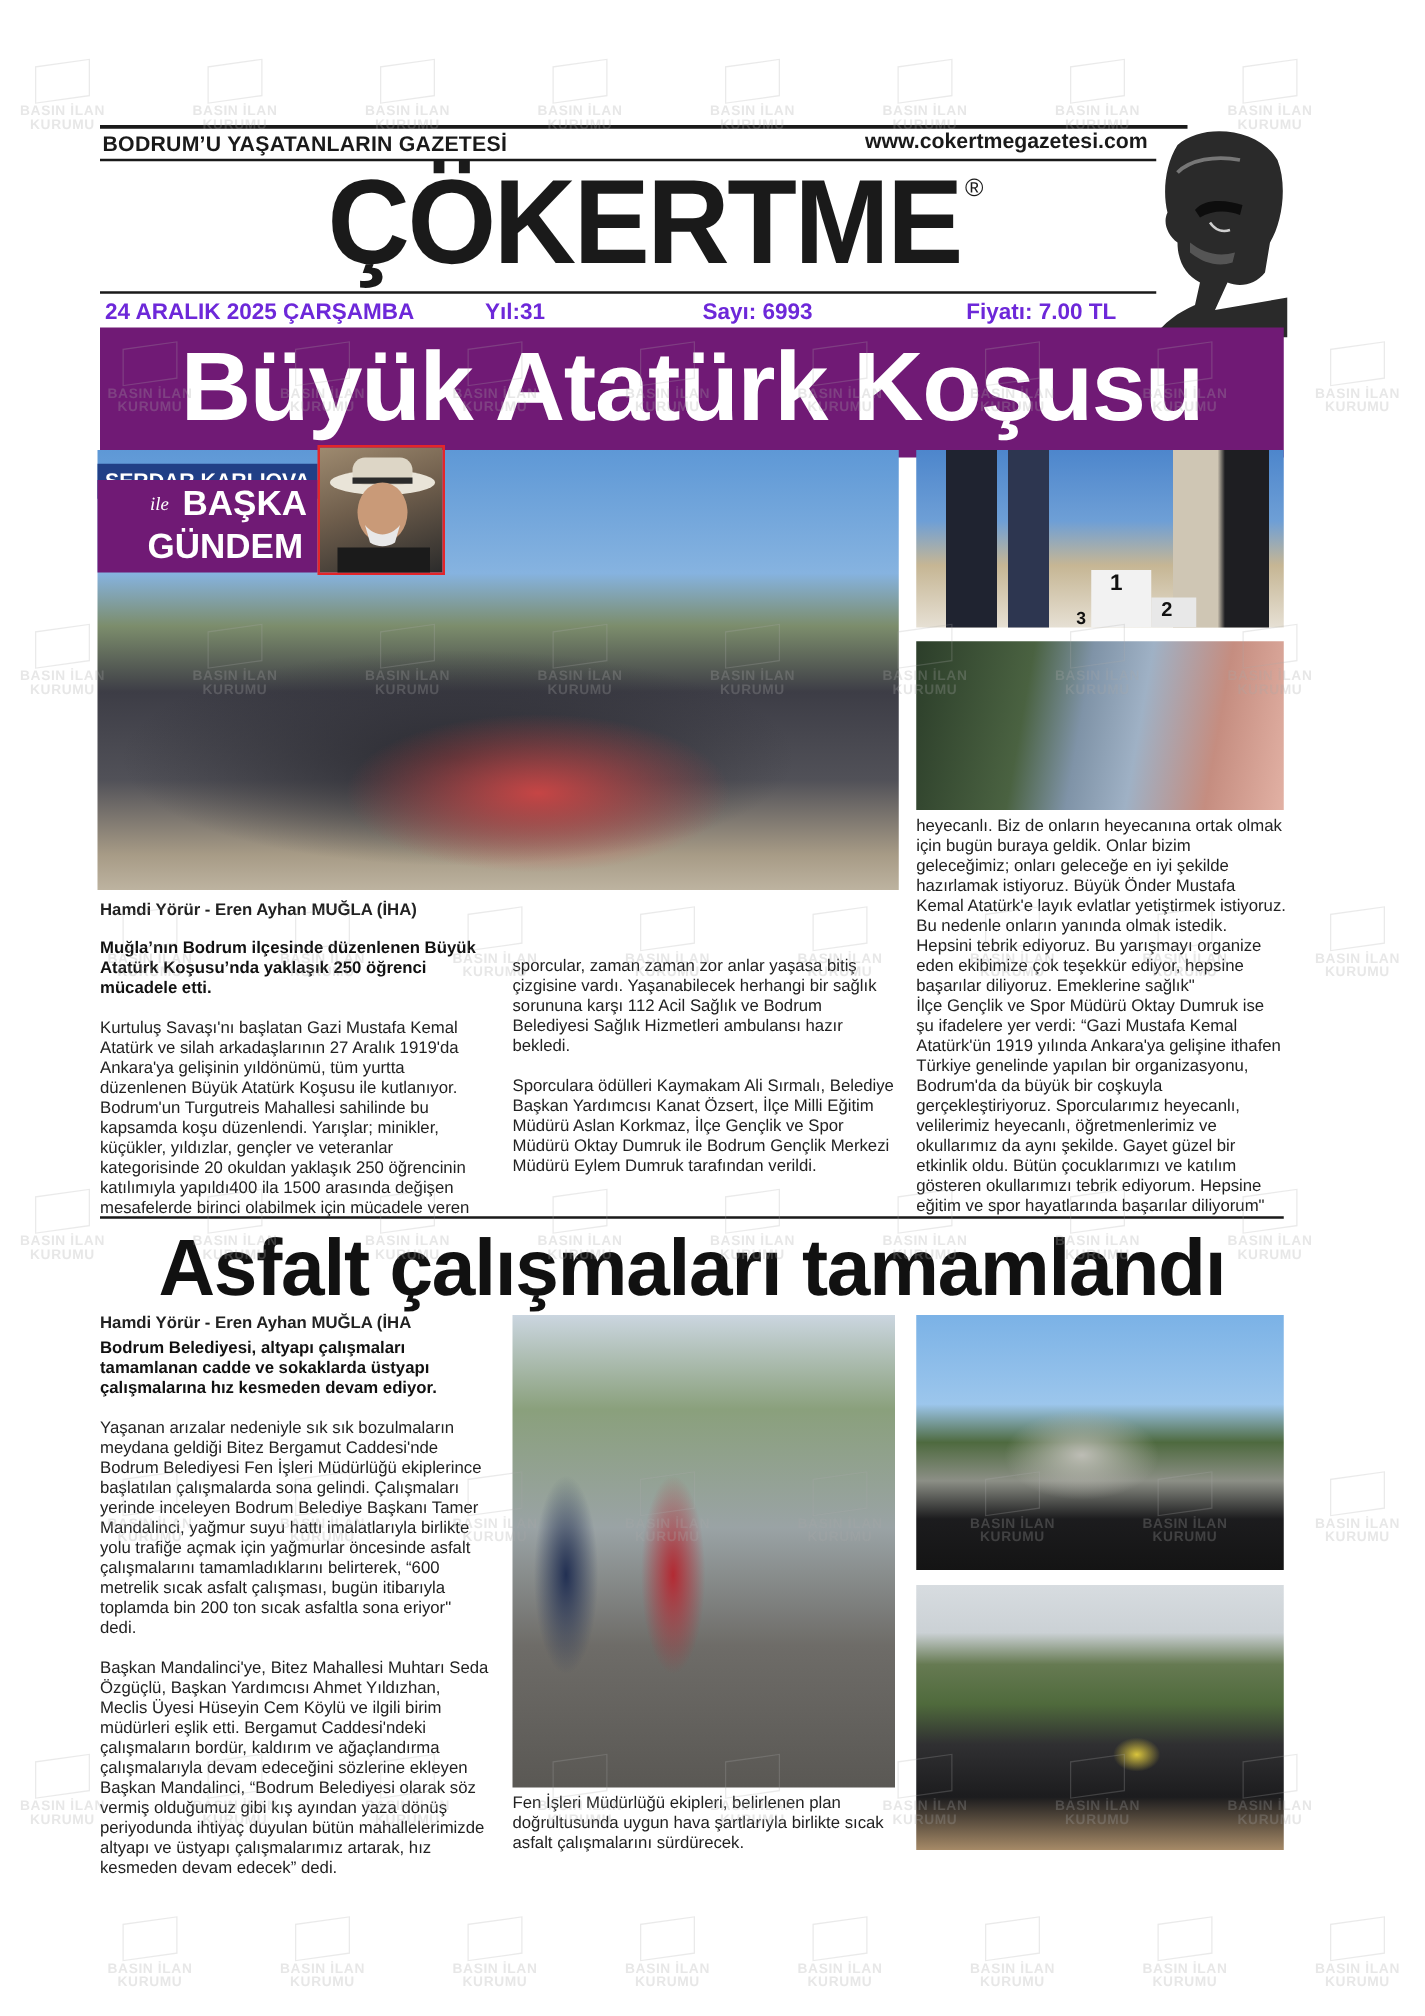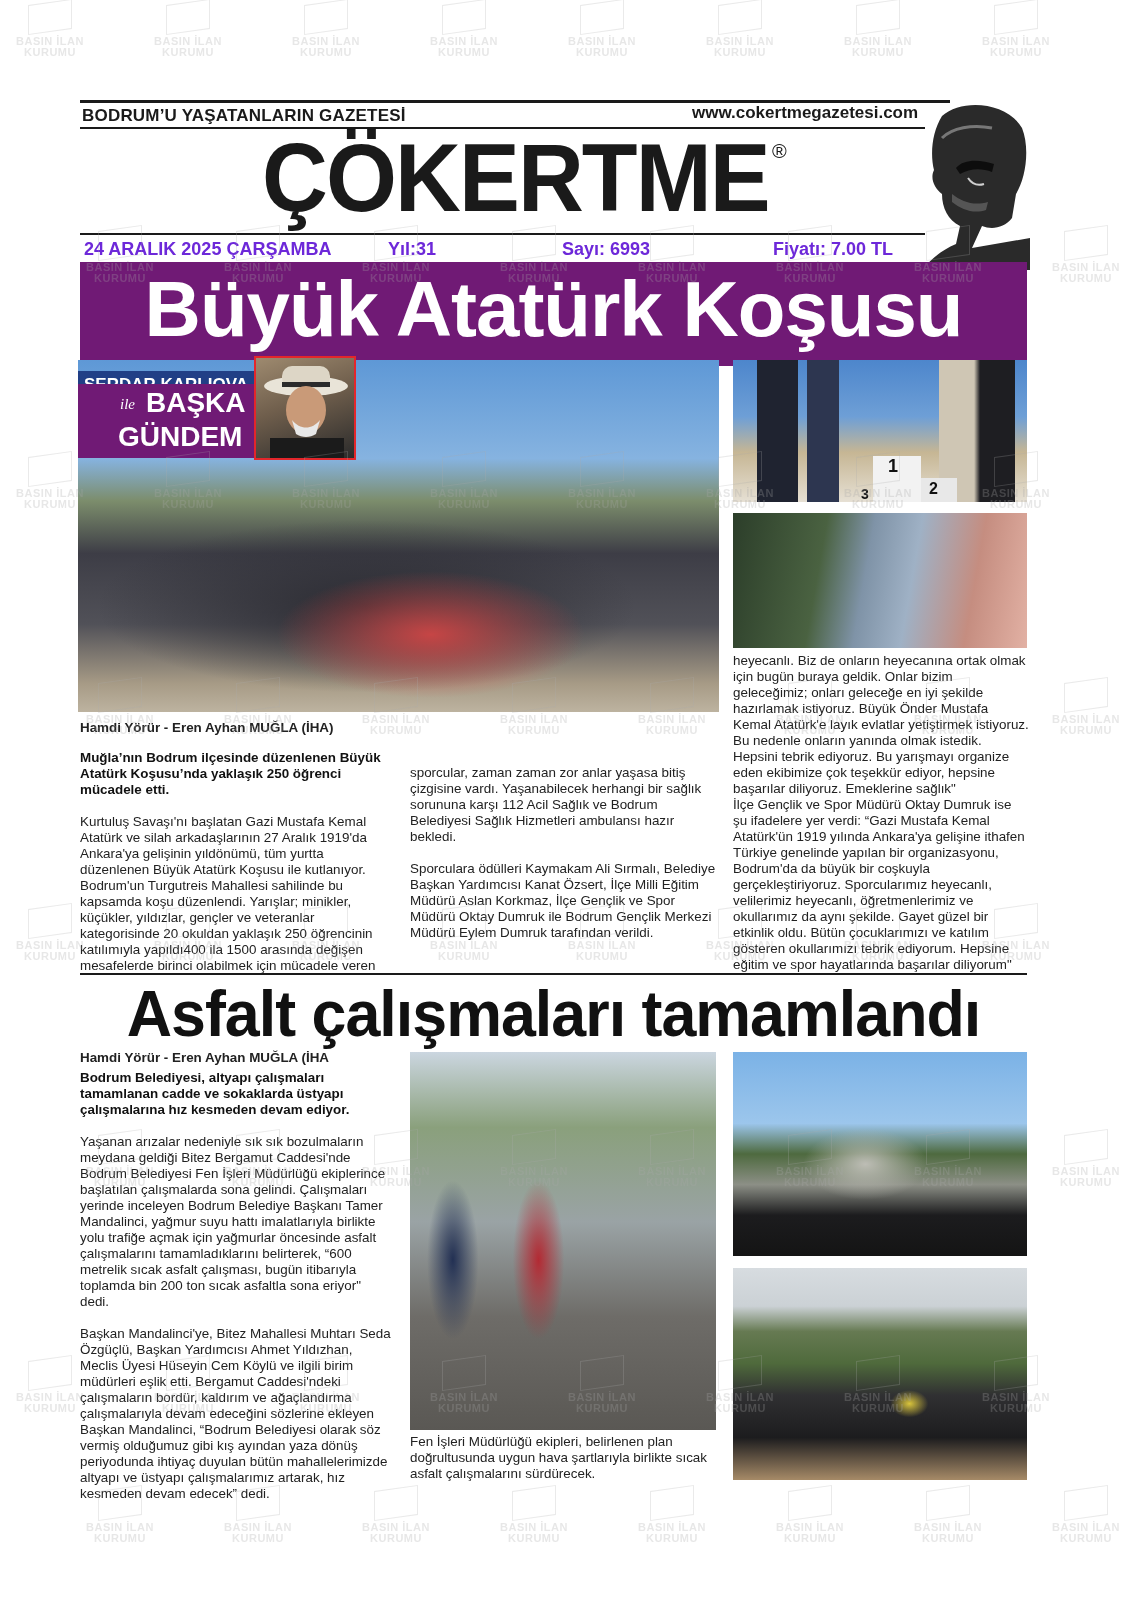--- a/index.html
+++ b/index.html
@@ -1,20 +1,20 @@
 <!DOCTYPE html>
 <html><head>
 <meta charset="utf-8">
 <style>
   * { box-sizing: border-box; margin: 0; padding: 0; }
   html, body { width: 1140px; height: 1613px; background: #ffffff; overflow: hidden; }
   body { position: relative; font-family: "Liberation Sans", sans-serif; color: #1a1a1a; }
 
   
-  .wm-layer { position: absolute; inset: 0; pointer-events: none; z-index: 50; }
+  .wm-layer { position: absolute; inset: 0; pointer-events: none; z-index: 50; margin-top: 48px; }
   .wm { position: absolute; width: 80px; text-align: center; color: rgba(170,170,170,0.28);
         font: bold 11px/11px "Liberation Sans", sans-serif; letter-spacing: 0.5px; }
   .wm .box { width: 44px; height: 30px; margin: 0 auto 4px; border: 1px solid rgba(170,170,170,0.25);
              transform: skewY(-8deg); }
 
   
   .masthead { position: absolute; left: 80px; top: 88px; width: 950px; height: 172px; margin-top: 10px; }
   .mh-rule-top { position: absolute; left: 0; top: 2px; width: 870px; height: 3px; background: #1a1a1a; }
   .mh-tagline { position: absolute; left: 2px; top: 8px; font: bold 17px "Liberation Sans", sans-serif; color: #1a1a1a; letter-spacing: 0.2px; }
   .mh-url { position: absolute; left: 612px; top: 5px; font: bold 17px "Liberation Sans", sans-serif; color: #1a1a1a; }

